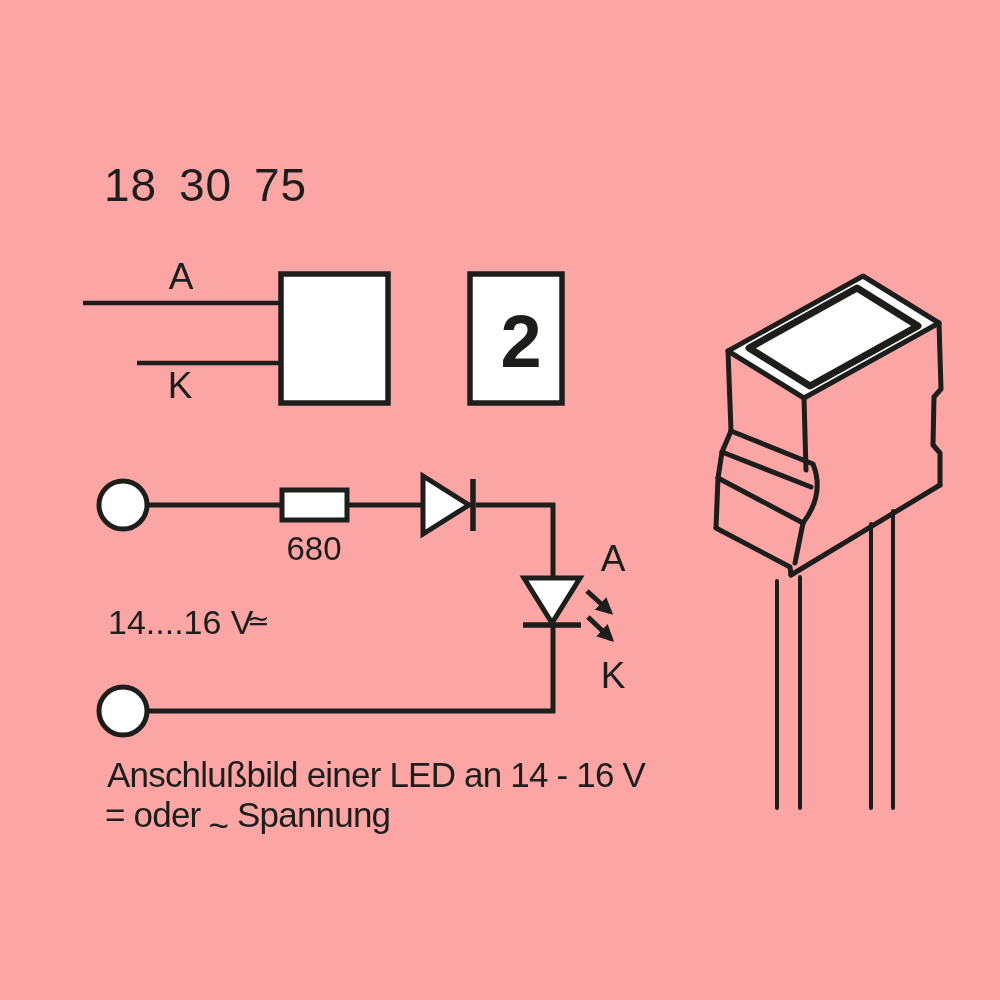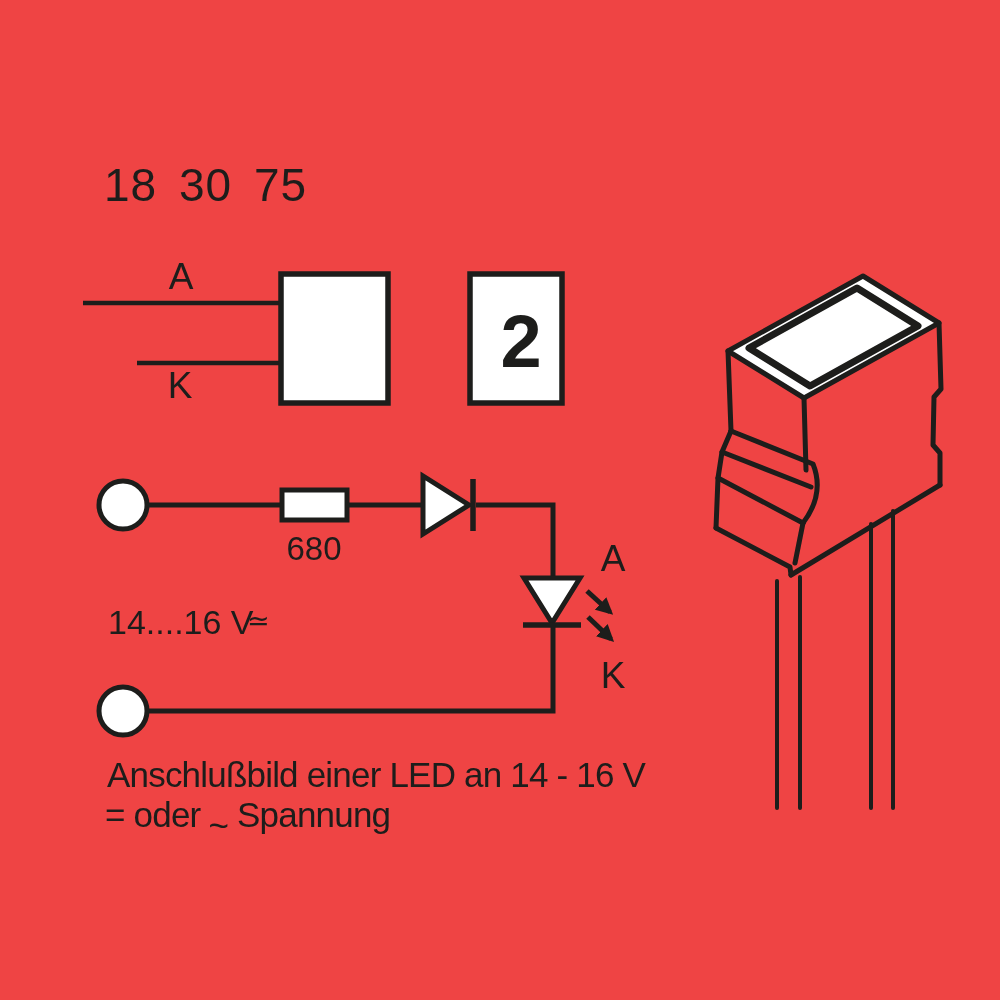--- a/index.html
+++ b/index.html
@@ -4,21 +4,21 @@
 <style>
   html, body {
     margin: 0;
     padding: 0;
     background: #ffffff;
   }
   .page {
     position: relative;
     width: 1000px;
     height: 1000px;
-    background: #ef4444;
+    background: #fca5a5;
     overflow: hidden;
     font-family: "Liberation Sans", sans-serif;
   }
   svg text {
     fill: #1d1d1b;
     font-family: "Liberation Sans", sans-serif;
   }
   .stroke {
     stroke: #1d1d1b;
     fill: none;

